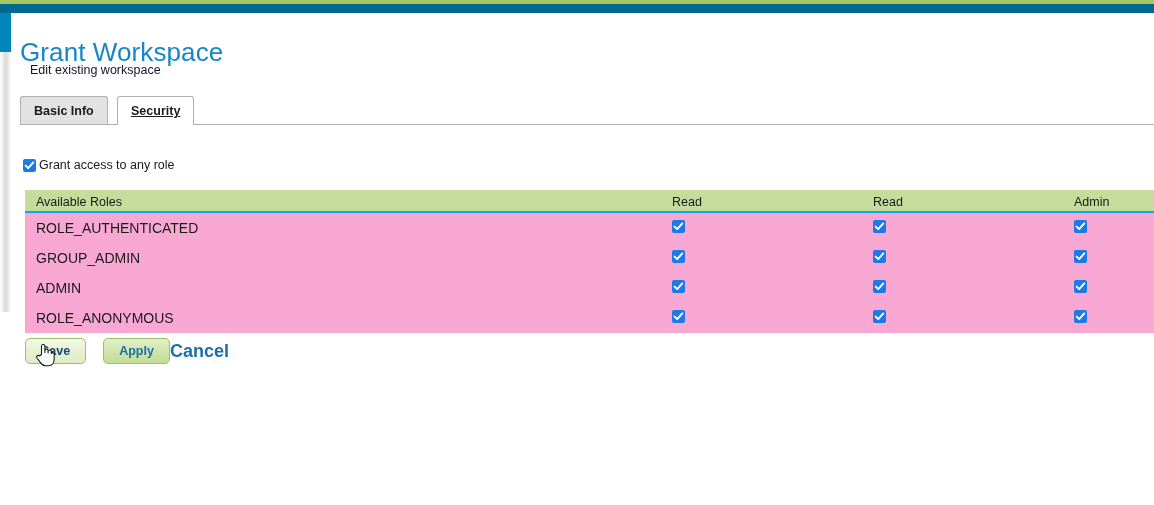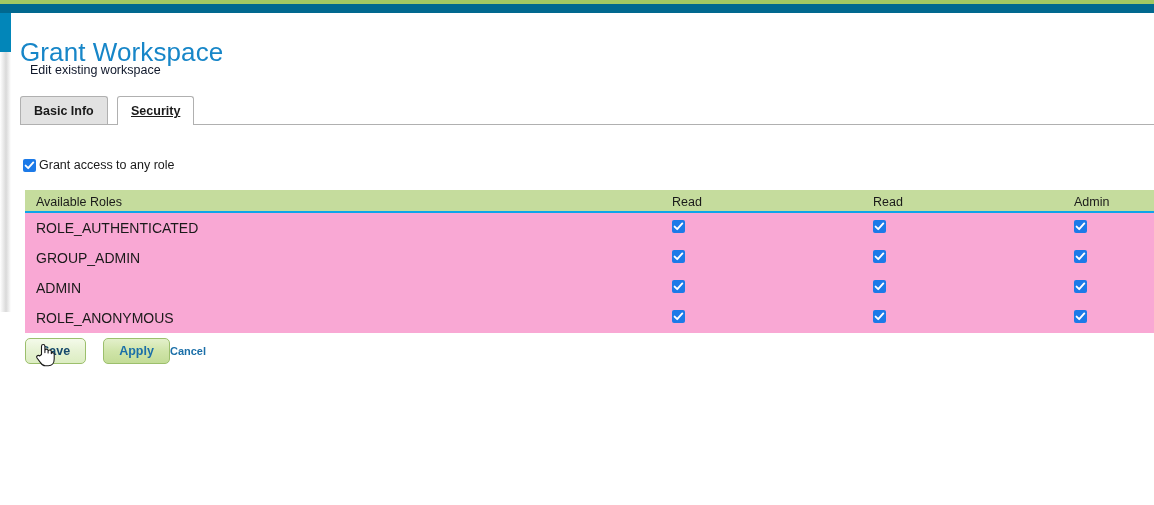--- a/index.html
+++ b/index.html
@@ -191,21 +191,21 @@
   .btn-save {
     background: linear-gradient(to bottom, #f4faea 0%, #e6f2d3 50%, #dcedc2 100%);
     color: #15486b;
     margin-right: 17px;
   }
   .btn-apply {
     background: linear-gradient(to bottom, #e3f0cb 0%, #cfe4a8 52%, #c3dc97 100%);
     text-align: right;
   }
   .link-cancel {
-    font-size: 11px;
+    font-size: 18px;
     font-weight: bold;
     color: #1b6fa8;
     text-decoration: none;
     cursor: pointer;
     white-space: nowrap;
   }
 
   
   .cursor-hand {
     position: absolute;

